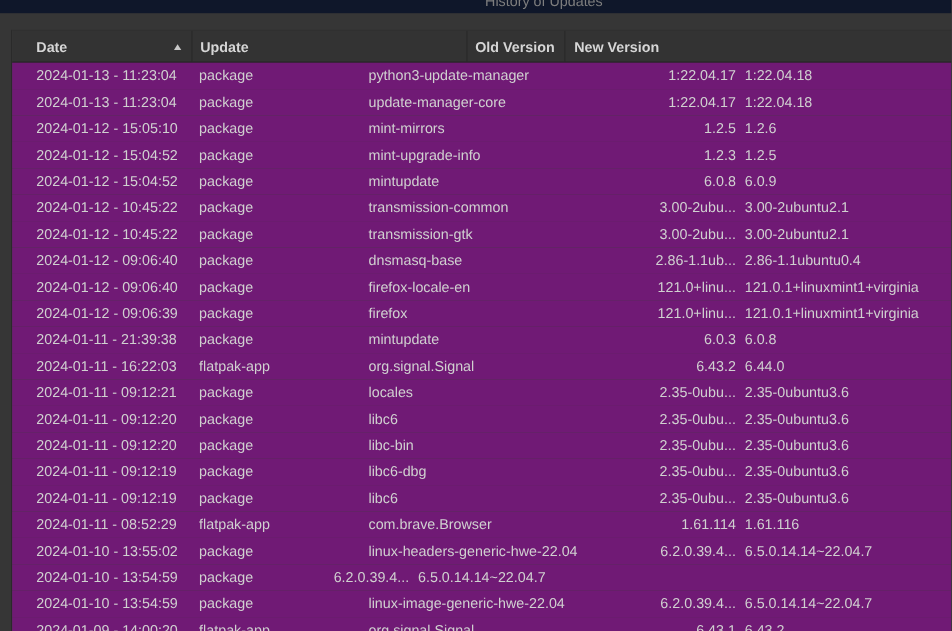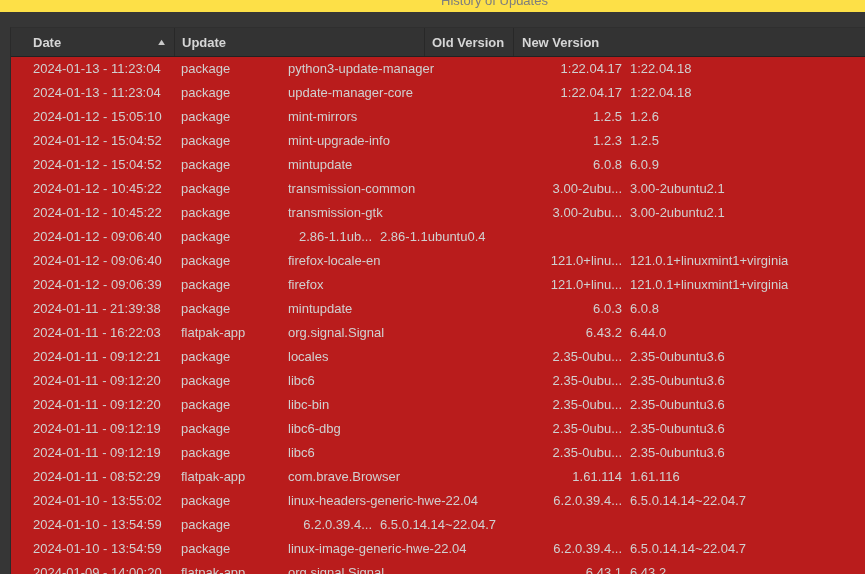--- a/index.html
+++ b/index.html
@@ -5,21 +5,21 @@
   html, body { margin:0; padding:0; }
   body {
     width:865px; height:574px; position:relative; overflow:hidden;
     background:#363636;
     font-family:"Liberation Sans", sans-serif;
     -webkit-font-smoothing:antialiased;
   }
   
   .titlebar {
     position:absolute; top:0; left:0; width:865px; height:12px;
-    background:#fde047; overflow:hidden; z-index:3;
+    background:#0f172a; overflow:hidden; z-index:3;
   }
   .title-text {
     position:absolute; left:441px; top:-6px;
     font-size:13px; line-height:13px; color:#7e7e7e; white-space:nowrap;
   }
   
   .table {
     position:absolute; left:10px; top:27px; width:855px; height:547px;
     box-sizing:border-box; background:#3e3e3e;
     border-left:1px solid #2a2a2a; border-top:1px solid #2f2f2f;
@@ -41,28 +41,28 @@
   .hcell.c-update { width:250px; }
   .hcell.c-old { width:89px; }
   .hcell.c-new { flex:1; border-right:none; padding-left:8px; }
   .sort-arrow {
     font-size:9px; color:#c9c9c9; line-height:9px;
     transform:scaleX(1.25); transform-origin:center;
   }
   .tbody { }
   .row {
     display:flex; height:24px; line-height:24px;
-    font-size:13px; color:#d0d0d0; background:#b91c1c;
+    font-size:13px; color:#d0d0d0; background:#701a75;
   }
   .cell {
     box-sizing:border-box; white-space:nowrap; overflow:hidden;
   }
   .cell.c-date { width:164px; padding-left:22px; }
   .cell.c-type { width:108px; padding-left:6px; }
-  .cell.c-update { width:250px; padding-left:5px; }
+  .cell.c-update { width:250px; padding-left:5px;margin-left:47px; }
   .cell.c-old { width:89px; padding-left:5px;text-align:right; }
   .cell.c-new { flex:1; padding-left:8px; }
 </style>
 </head>
 <body>
 
 <div class="titlebar">
   <span class="title-text">History of Updates</span>
 </div>
 
@@ -128,20 +128,21 @@
       <div class="row">
     <div class="cell c-date">2024-01-12 - 10:45:22</div>
     <div class="cell c-type">package</div>
     <div class="cell c-update">transmission-gtk</div>
     <div class="cell c-old">3.00-2ubu...</div>
     <div class="cell c-new">3.00-2ubuntu2.1</div>
   </div>
       <div class="row">
     <div class="cell c-date">2024-01-12 - 09:06:40</div>
     <div class="cell c-type">package</div>
+    <div class="cell c-update">dnsmasq-base</div>
     <div class="cell c-old">2.86-1.1ub...</div>
     <div class="cell c-new">2.86-1.1ubuntu0.4</div>
   </div>
       <div class="row">
     <div class="cell c-date">2024-01-12 - 09:06:40</div>
     <div class="cell c-type">package</div>
     <div class="cell c-update">firefox-locale-en</div>
     <div class="cell c-old">121.0+linu...</div>
     <div class="cell c-new">121.0.1+linuxmint1+virginia</div>
   </div>

